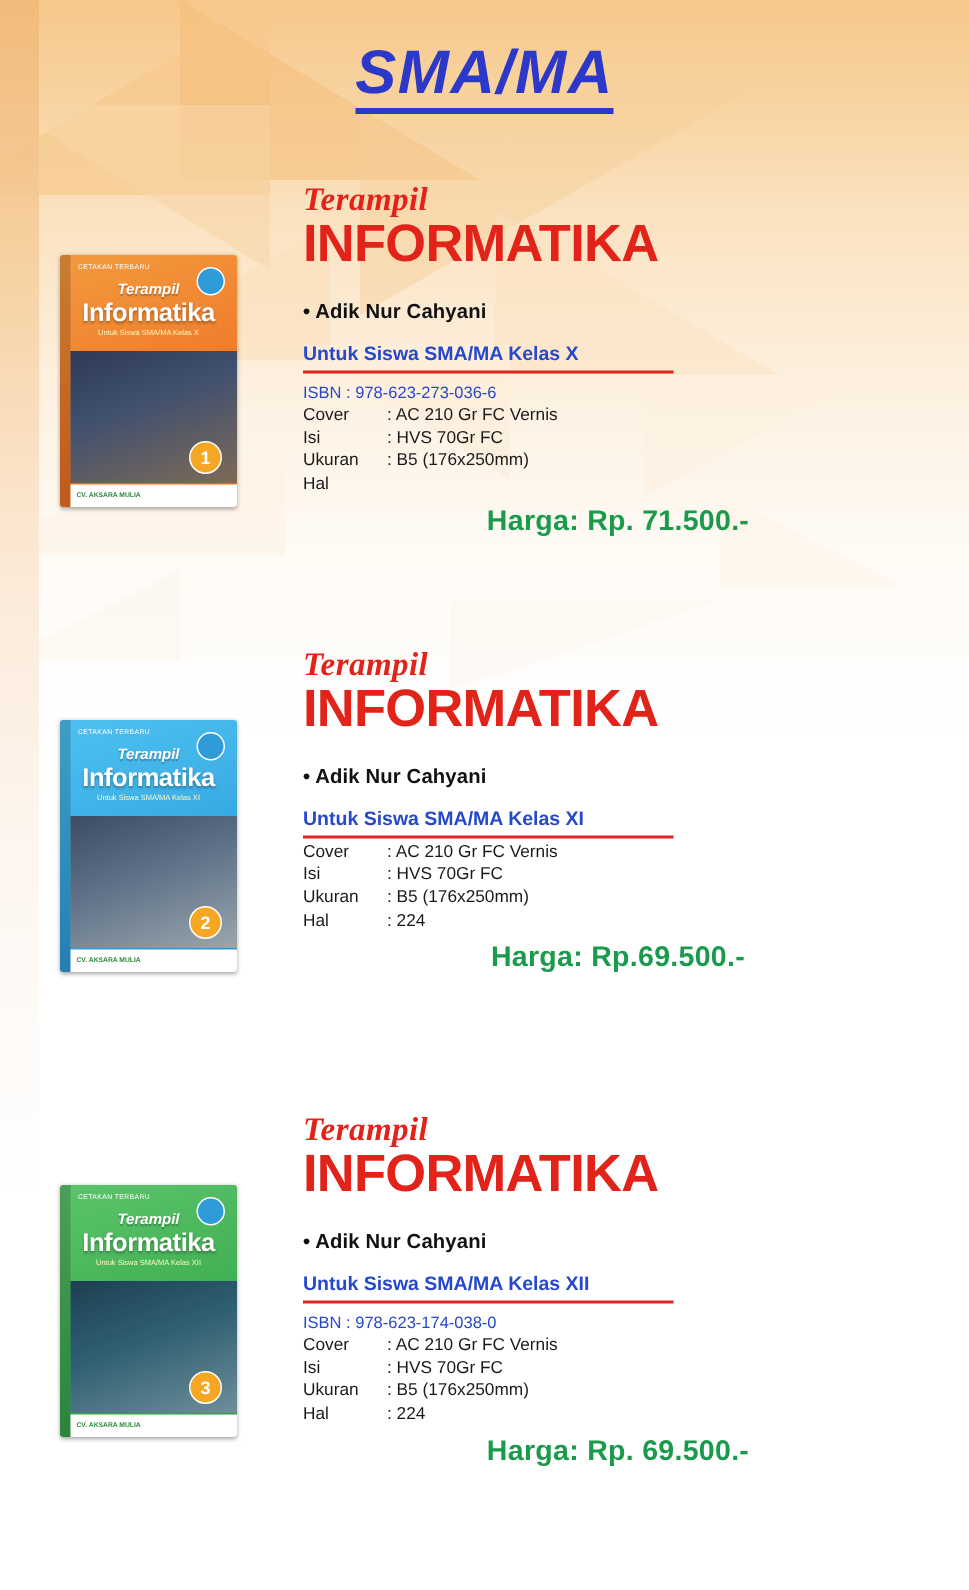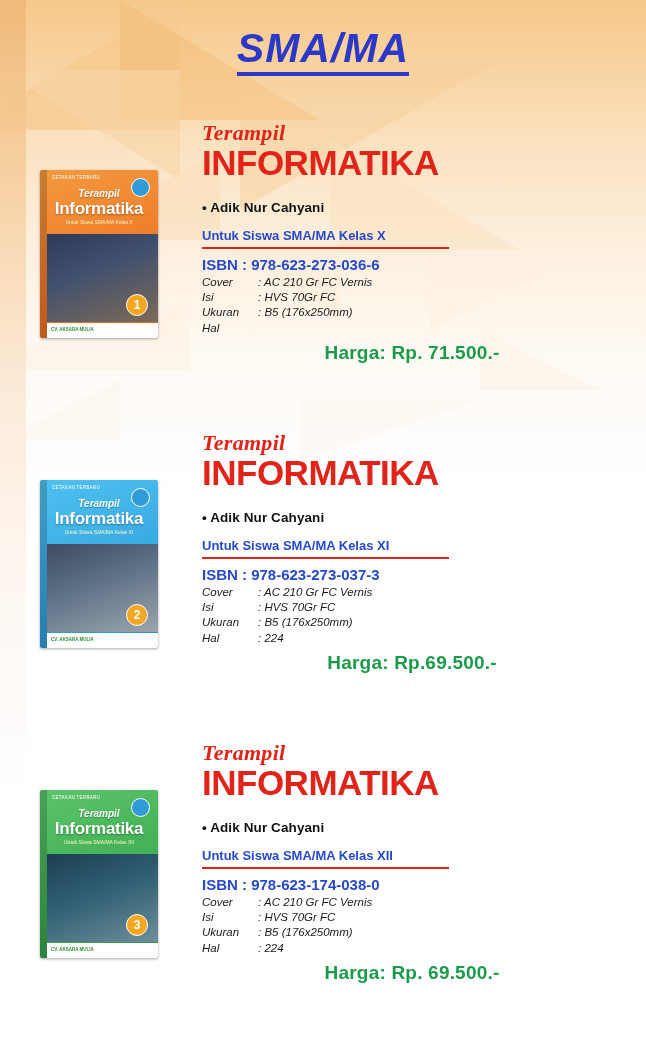--- a/index.html
+++ b/index.html
@@ -231,33 +231,32 @@
     font-weight: bold;
     color: #2649c9;
     border-bottom: 2px solid #e2231a;
     display: inline-block;
     padding-bottom: 4px;
     padding-right: 4px;
     min-width: 243px;
   }
   .isbn {
     margin-top: 7px;
-    font-size: 15px;
-    font-weight: bold;
+    font-size: 11px;
+    font-weight: normal;
     color: #2649c9;
   }
   .specs {
     margin-top: 2px;
     font-size: 11.5px;
     color: #1a1a1a;
     line-height: 1.32;
   }
   .specs .row {
     display: flex;
-    font-style: italic;
   }
   .specs .k {
     width: 56px;
     flex: 0 0 56px;
   }
   .specs .v {
     flex: 1 1 auto;
   }
   .price {
     margin-top: 6px;
@@ -352,21 +351,20 @@
           <span class="footer">
             <span class="pub">CV. AKSARA MULIA</span>
           </span>
         </div>
       </div>
       <div class="info">
         <div class="brand-terampil">Terampil</div>
         <div class="brand-main">INFORMATIKA</div>
         <div class="author">• Adik Nur Cahyani</div>
         <div class="level">Untuk Siswa SMA/MA Kelas XI</div>
-        <div class="isbn">ISBN : 978-623-273-037-3</div>
         <div class="specs">
           <div class="row">
             <span class="k">Cover</span>
             <span class="v">: AC 210 Gr FC Vernis</span>
           </div>
           <div class="row">
             <span class="k">Isi</span>
             <span class="v">: HVS 70Gr FC</span>
           </div>
           <div class="row">

